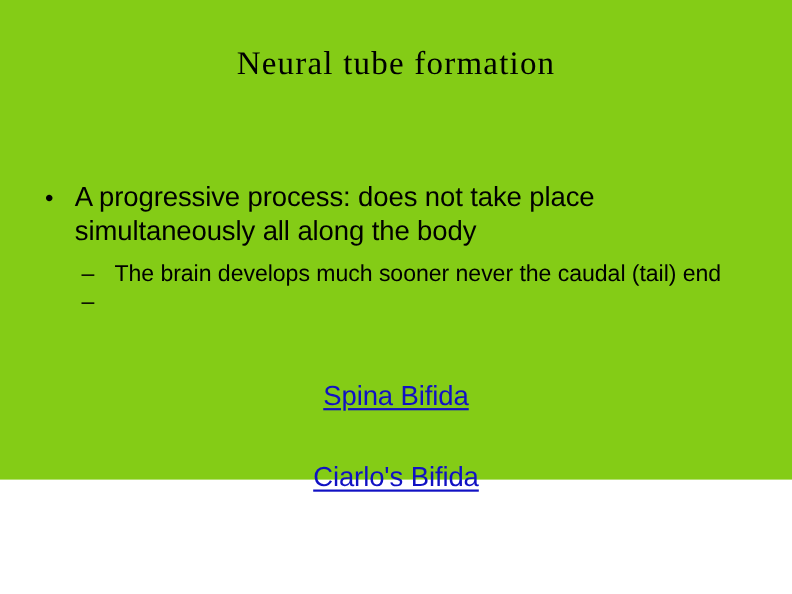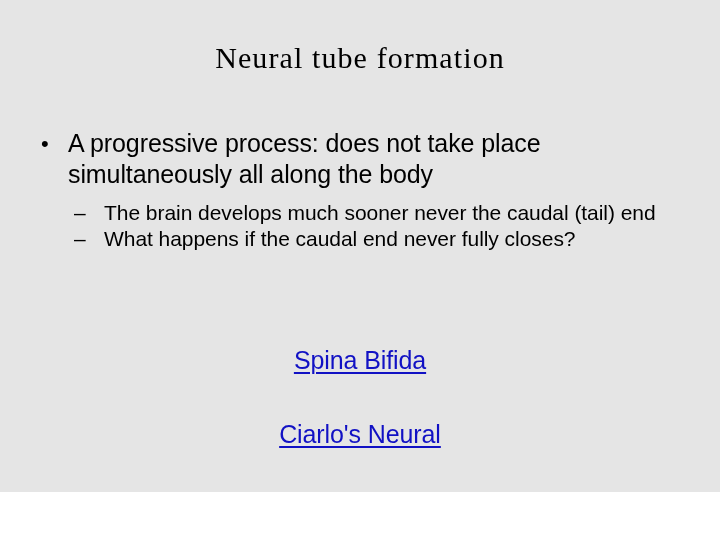--- a/index.html
+++ b/index.html
@@ -14,22 +14,22 @@
     font-family: "Liberation Sans", sans-serif;
     overflow: hidden;
     position: relative;
   }
 
   .slide {
     position: absolute;
     left: 0;
     top: 0;
     width: 720px;
-    height: 492px;
-    background: #e5e5e5;
+    height: 436px;
+    background: #84cc16;
   }
 
   
   .slide-title {
     position: absolute;
     left: 0;
     top: 40px;
     width: 720px;
     text-align: center;
     font-family: "Liberation Serif", "DejaVu Serif", serif;
@@ -63,20 +63,21 @@
   .bullet-l1 .marker {
     position: absolute;
     left: 41px;
     top: 0;
     font-size: 22px;
     line-height: 31px;
     color: #000000;
   }
   .bullet-l1 .text {
     display: block;
+    margin-top: 36px;
   }
 
   
   .bullet-l2-group {
     margin-top: 10px;
   }
   .bullet-l2 {
     position: relative;
     padding: 0 34px 0 104px;
     font-size: 21px;
@@ -135,27 +136,26 @@
 
     <div class="bullet-l2-group">
 
       <div class="bullet-l2">
         <span class="marker">–</span>
         <span class="text">The brain develops much sooner never the caudal (tail) end</span>
       </div>
 
       <div class="bullet-l2">
         <span class="marker">–</span>
-        <span class="text">What happens if the caudal end never fully closes?</span>
       </div>
 
     </div>
   </div>
 
   <div class="link-row link-row-1">
     <a class="slide-link">Spina Bifida</a>
   </div>
 
   <div class="link-row link-row-2">
-    <a class="slide-link">Ciarlo's Neural</a>
+    <a class="slide-link">Ciarlo's Bifida</a>
   </div>
 
 </div>
 
 </body></html>

